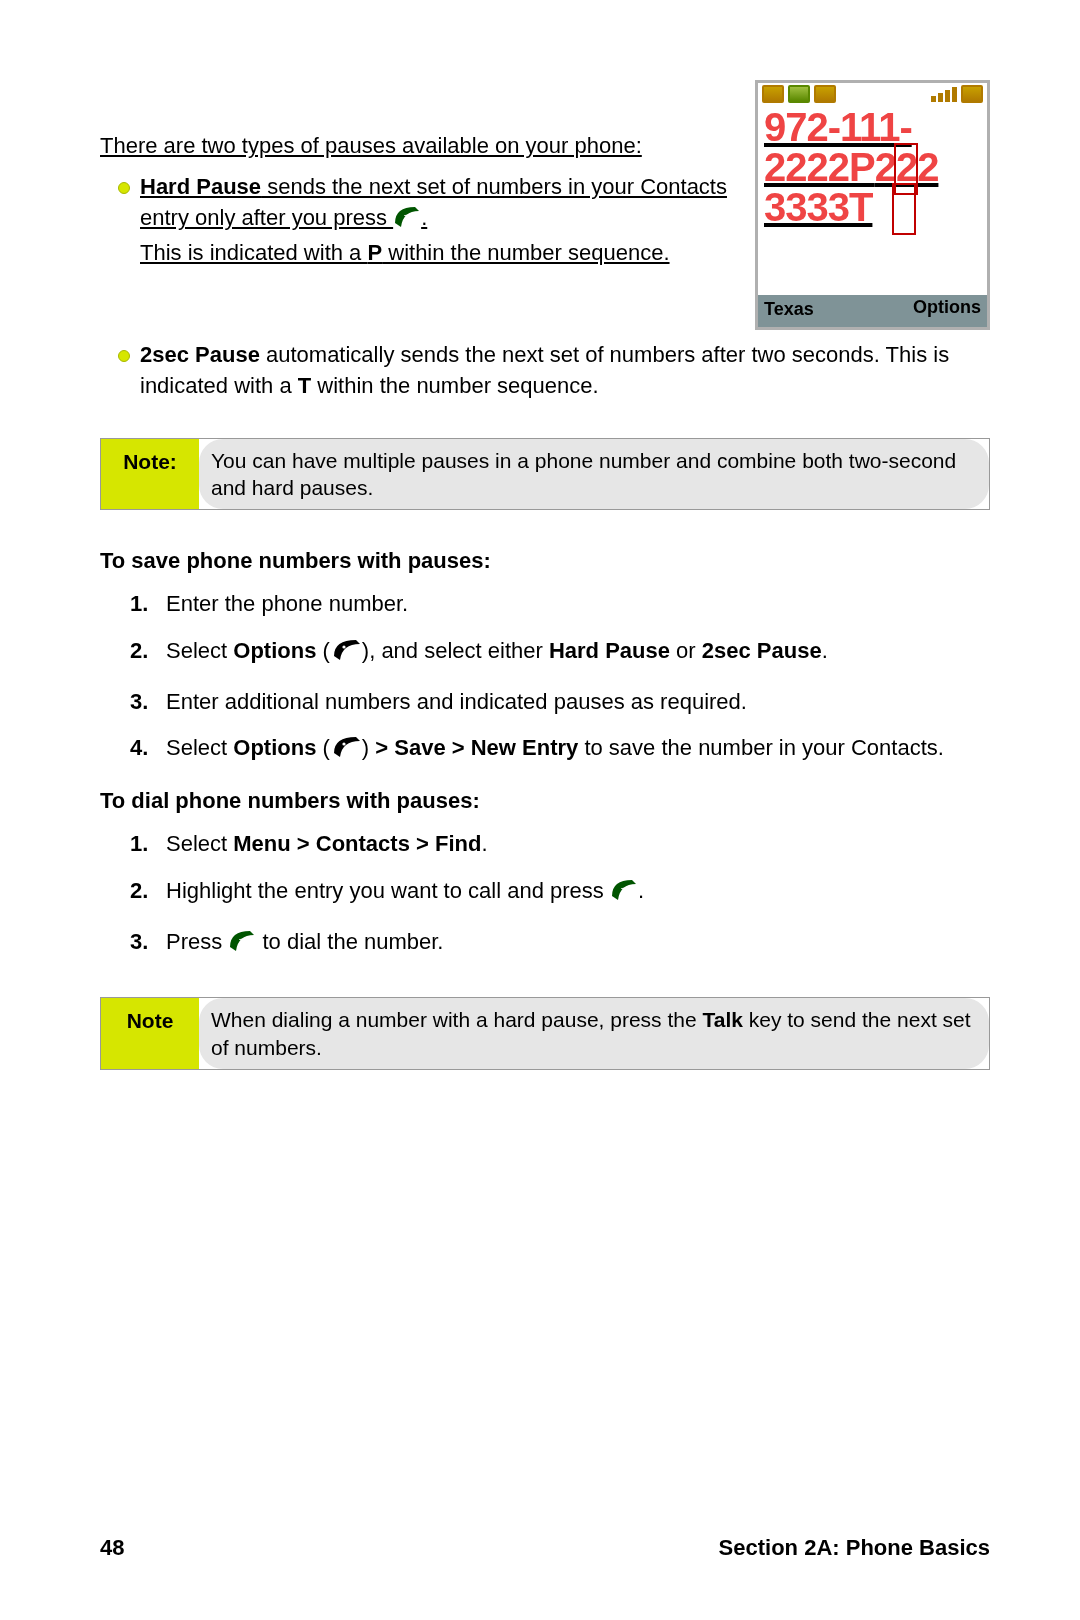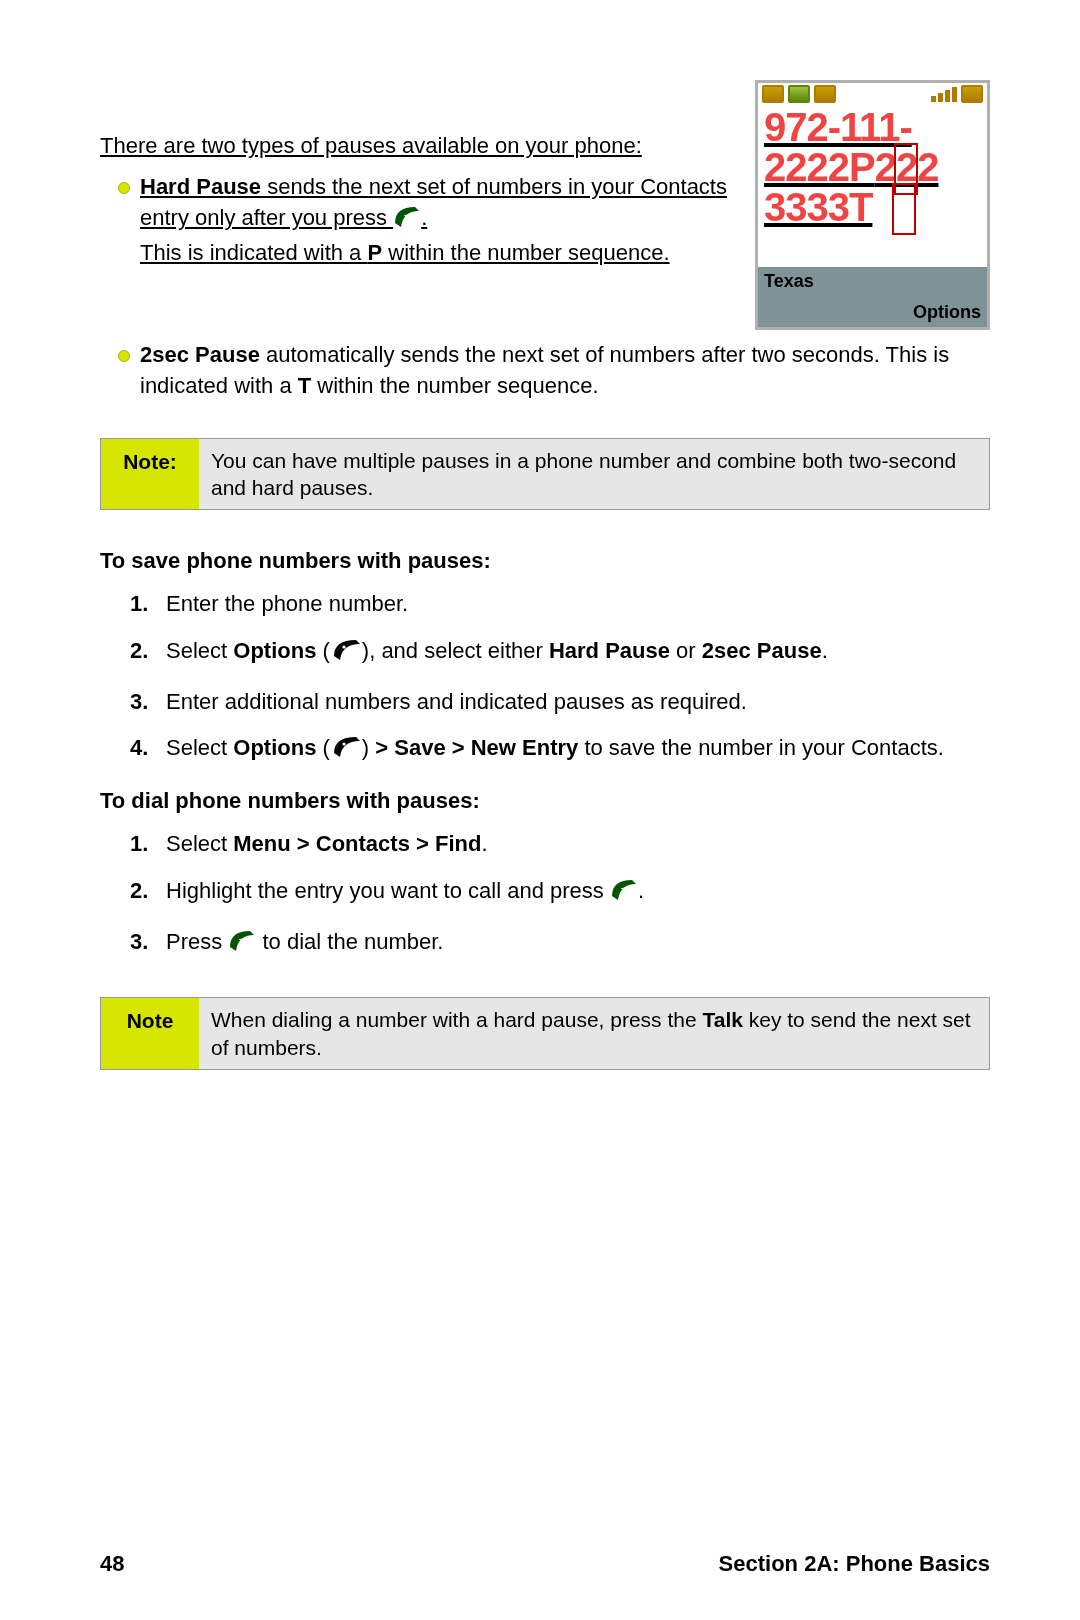--- a/index.html
+++ b/index.html
@@ -78,23 +78,23 @@
     position: relative;
   }
   .cursor-box {
     position:absolute;
     border:2px solid #c00000;
     width:20px;
     height:48px;
   }
   .phone-bottom {
     position:absolute; bottom:0; left:0; right:0;
-    height:60px;
+    height:32px;
     background:#7f9397;
-    display:flex; flex-direction:column; justify-content:space-between;
+    display:flex; flex-direction:row; justify-content:space-between;
   }
   .phone-loc {
     font-size:18px; color:#000; padding:2px 6px; font-weight:600;
   }
   .phone-options {
     text-align:right; padding:0 6px 2px 0; font-size:18px; color:#000; font-weight:600;
   }
   .full-bullet { margin-top: 10px; }
   .note-box {
     display:flex;
@@ -112,20 +112,21 @@
     padding:8px 4px;
     font-weight:700;
     font-size:21px;
   }
   .note-body {
     background:#e6e6e6;
     flex:1;
     padding:8px 12px;
     font-size:21px;
     line-height:1.3;
+    border-radius:24px;
   }
   .subhead { font-weight:700; margin: 18px 0 10px 0; }
   ol.steps { margin:0 0 0 30px; padding:0; list-style:none; counter-reset: step; }
   ol.steps > li {
     counter-increment: step;
     margin: 12px 0 16px 0;
     padding-left: 36px;
     position:relative;
   }
   ol.steps > li::before {
@@ -133,21 +134,21 @@
     font-weight:700;
     position:absolute;
     left:0;
   }
   .talk-icon, .opt-icon {
     display:inline-block;
     vertical-align:-4px;
   }
   .footer {
     position:absolute;
-    bottom:40px;
+    bottom:56px;
     left:100px;
     right:90px;
     display:flex;
     justify-content:space-between;
     font-weight:700;
     font-size:22px;
   }
 </style>
 </head>
 <body>

